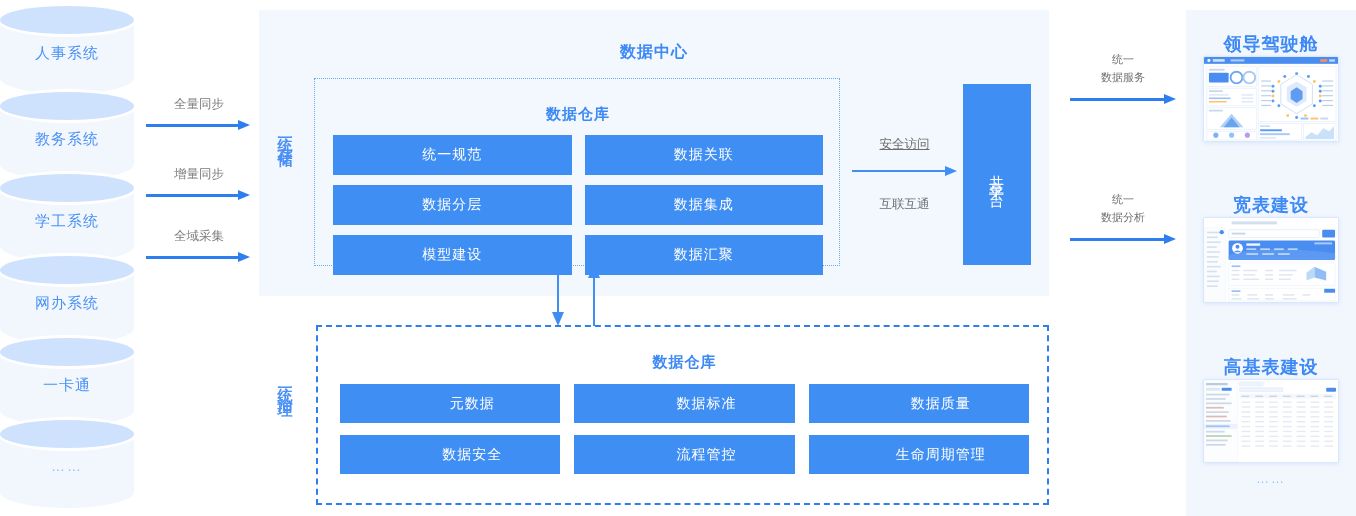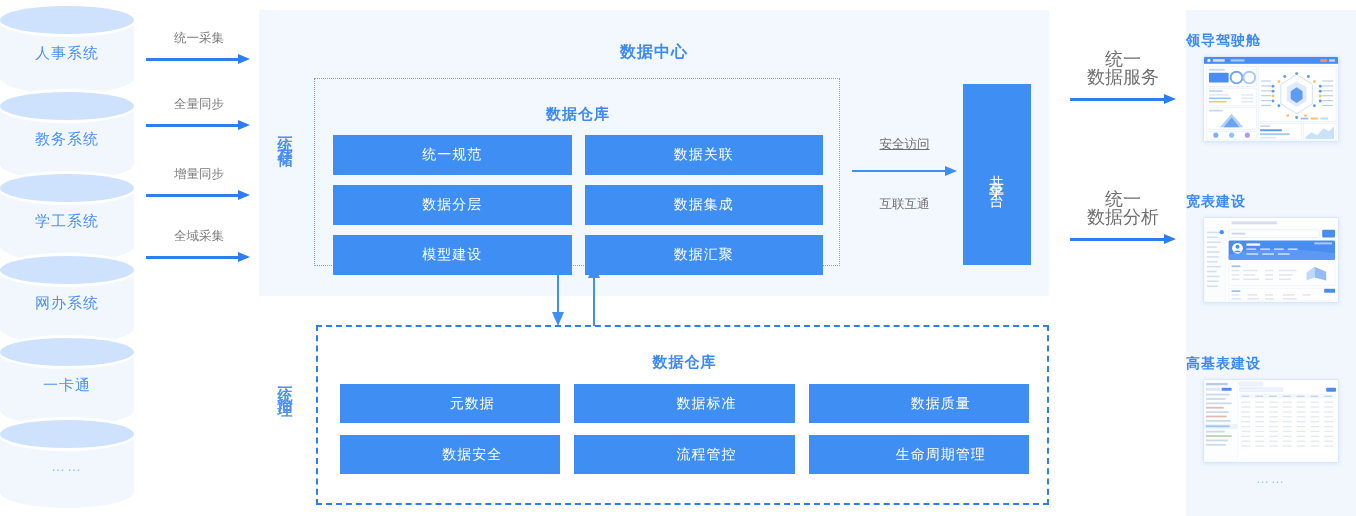--- a/index.html
+++ b/index.html
@@ -154,43 +154,43 @@
     display:grid; grid-template-columns:repeat(3,1fr); gap:12px 14px;
   }
   .gov-grid .chip { height:39px;padding-left:44px; }
   .v-label.gov-lbl { left:278px; top:375px; }
 
   
   .outflow { position:absolute; left:1062px; top:0; width:122px; height:516px; }
   .out-grp { position:absolute; left:0; width:122px; }
   .out-grp .cap {
     position:absolute; left:0; width:122px; text-align:center;
-    font-size:18px; color:#6f6f6f; line-height:18px; white-space:nowrap;
+    font-size:11px; color:#6f6f6f; line-height:18px; white-space:nowrap;
   }
   .out-grp .cap .l1 { display:block; }
   .out-grp .cap .l2 { display:block; }
   .out-grp .line { position:absolute; left:8px; width:106px; height:10px; }
   .out-grp .line .shaft {
     position:absolute; left:0; top:4px; width:94px; height:2.5px; background:#2f7ef0;
   }
   .out-grp .line .head {
     position:absolute; right:0; top:0; width:0; height:0;
     border-top:5px solid transparent; border-bottom:5px solid transparent;
     border-left:12px solid #2f7ef0;
   }
 
   
   .rpanel {
     position:absolute; left:1186px; top:10px; width:170px; height:506px;
     background:#f2f7fe;
   }
   .rcard { position:absolute; left:0; width:170px; }
   .rcard .t {
-    position:absolute; left:0; top:0; width:170px; 
-    font-size:14px; font-weight:bold; color:#3d89f5; letter-spacing:1px;
+    position:absolute; left:0; top:0; width:170px; text-align:center;
+    font-size:18px; font-weight:bold; color:#3d89f5; letter-spacing:1px;
   }
   .thumb {
     position:absolute; left:17px; top:24px; width:136px; height:86px;
     background:#ffffff; border:1px solid #dbe8fb; border-radius:2px;
     overflow:hidden; box-shadow:0 1px 4px rgba(60,120,230,.14);
   }
   .thumb svg { display:block; width:100%; height:100%; }
   .rdots {
     position:absolute; left:0; width:170px; text-align:center;
     font-size:13px; color:#9cc2f7; letter-spacing:2px;
@@ -228,27 +228,20 @@
       <div class="lbl">一卡通</div>
     </div>
     <div class="cyl" style="top:420px">
       <div class="body"></div>
       <div class="top"></div>
       <div class="lbl dots">……</div>
     </div>
   </div>
 
   <div class="ingest">
-    <div class="arrow-grp" style="top:30px">
-      <div class="cap">统一采集</div>
-      <div class="arrow-h">
-        <div class="shaft"></div>
-          <div class="head"></div>
-      </div>
-    </div>
     <div class="arrow-grp" style="top:96px">
       <div class="cap">全量同步</div>
       <div class="arrow-h">
         <div class="shaft"></div>
           <div class="head"></div>
       </div>
     </div>
     <div class="arrow-grp" style="top:166px">
       <div class="cap">增量同步</div>
       <div class="arrow-h">

